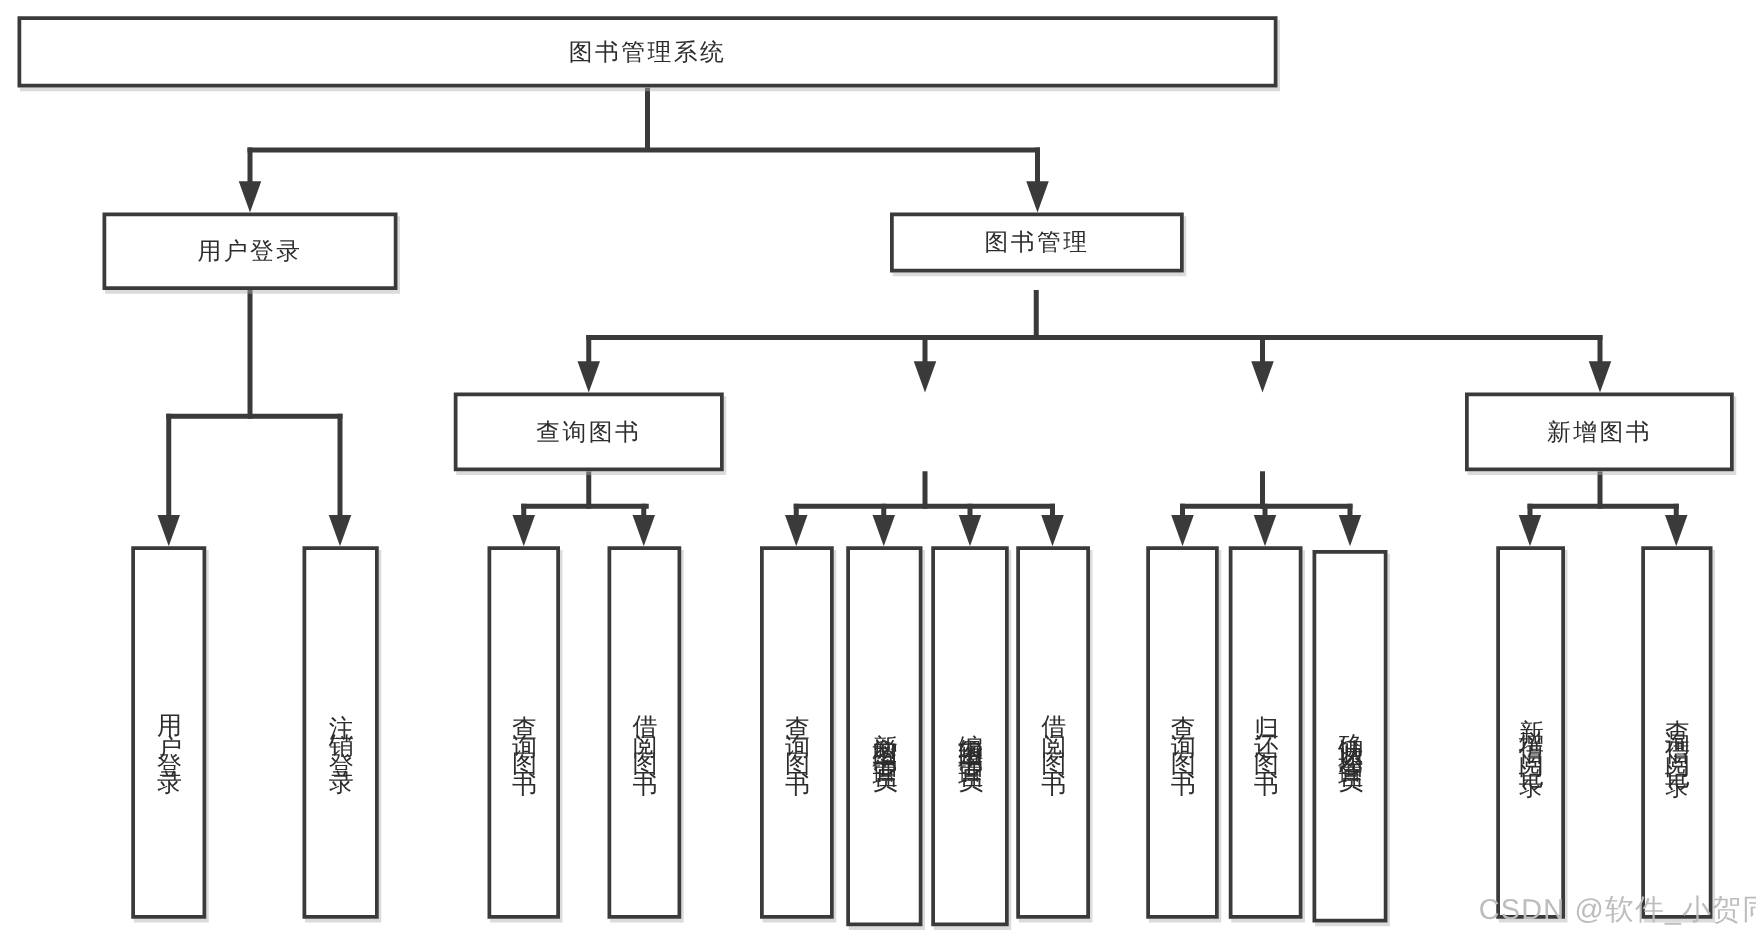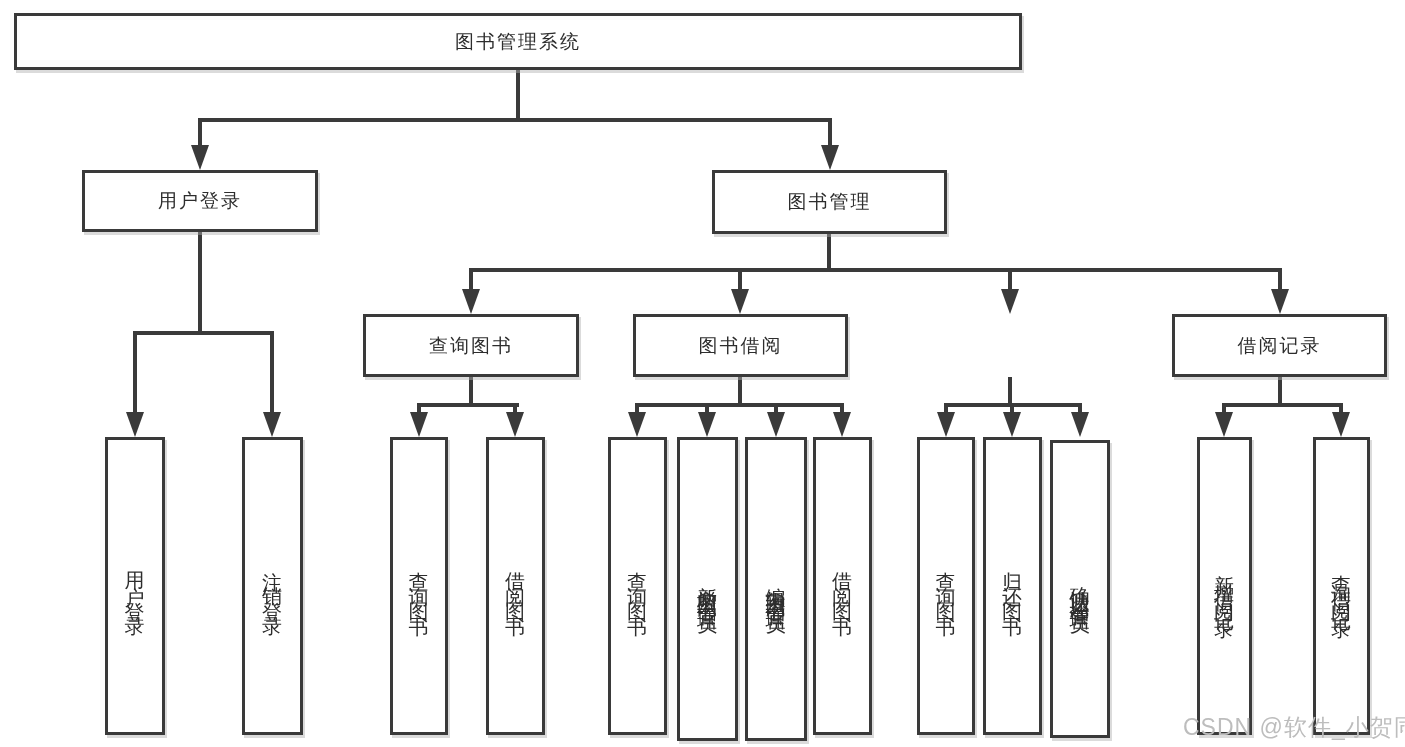--- a/index.html
+++ b/index.html
@@ -102,25 +102,24 @@
   <div class="ln" style="left:1278px;top:377px;width:4px;height:30px"></div>
   <div class="ln" style="left:1222px;top:403px;width:121px;height:4px"></div>
   <div class="ln" style="left:1222px;top:403px;width:4px;height:16px"></div>
   <div class="ar" style="left:1215px;top:412px"></div>
   <div class="ln" style="left:1339px;top:403px;width:4px;height:16px"></div>
   <div class="ar" style="left:1332px;top:412px"></div>
 
   <div class="box" style="left:14px;top:13px;width:1008px;height:57px">图书管理系统</div>
 
   <div class="box" style="left:82px;top:170px;width:236px;height:62px">用户登录</div>
-  <div class="box" style="left:712px;top:170px;width:235px;height:64px">图书管理</div>
+  <div class="box" style="left:712px;top:170px;width:235px;height:48px">图书管理</div>
 
   <div class="box" style="left:363px;top:314px;width:216px;height:63px">查询图书</div>
-  <div class="box" style="left:633px;top:314px;width:215px;height:63px">图书借阅</div>
-  <div class="box" style="left:1172px;top:314px;width:215px;height:63px">借阅记录</div>
+  <div class="box" style="left:1172px;top:314px;width:215px;height:63px">新增图书</div>
 
   <div class="vbox" style="left:105px;top:437px;width:60px;height:298px">
     <span class="vt ls-a">用户登录</span>
   </div>
   <div class="vbox" style="left:242px;top:437px;width:61px;height:298px">
     <span class="vt ls-a">注销登录</span>
   </div>
 
   <div class="vbox" style="left:390px;top:437px;width:58px;height:298px">
     <span class="vt ls-a">查询图书</span>

